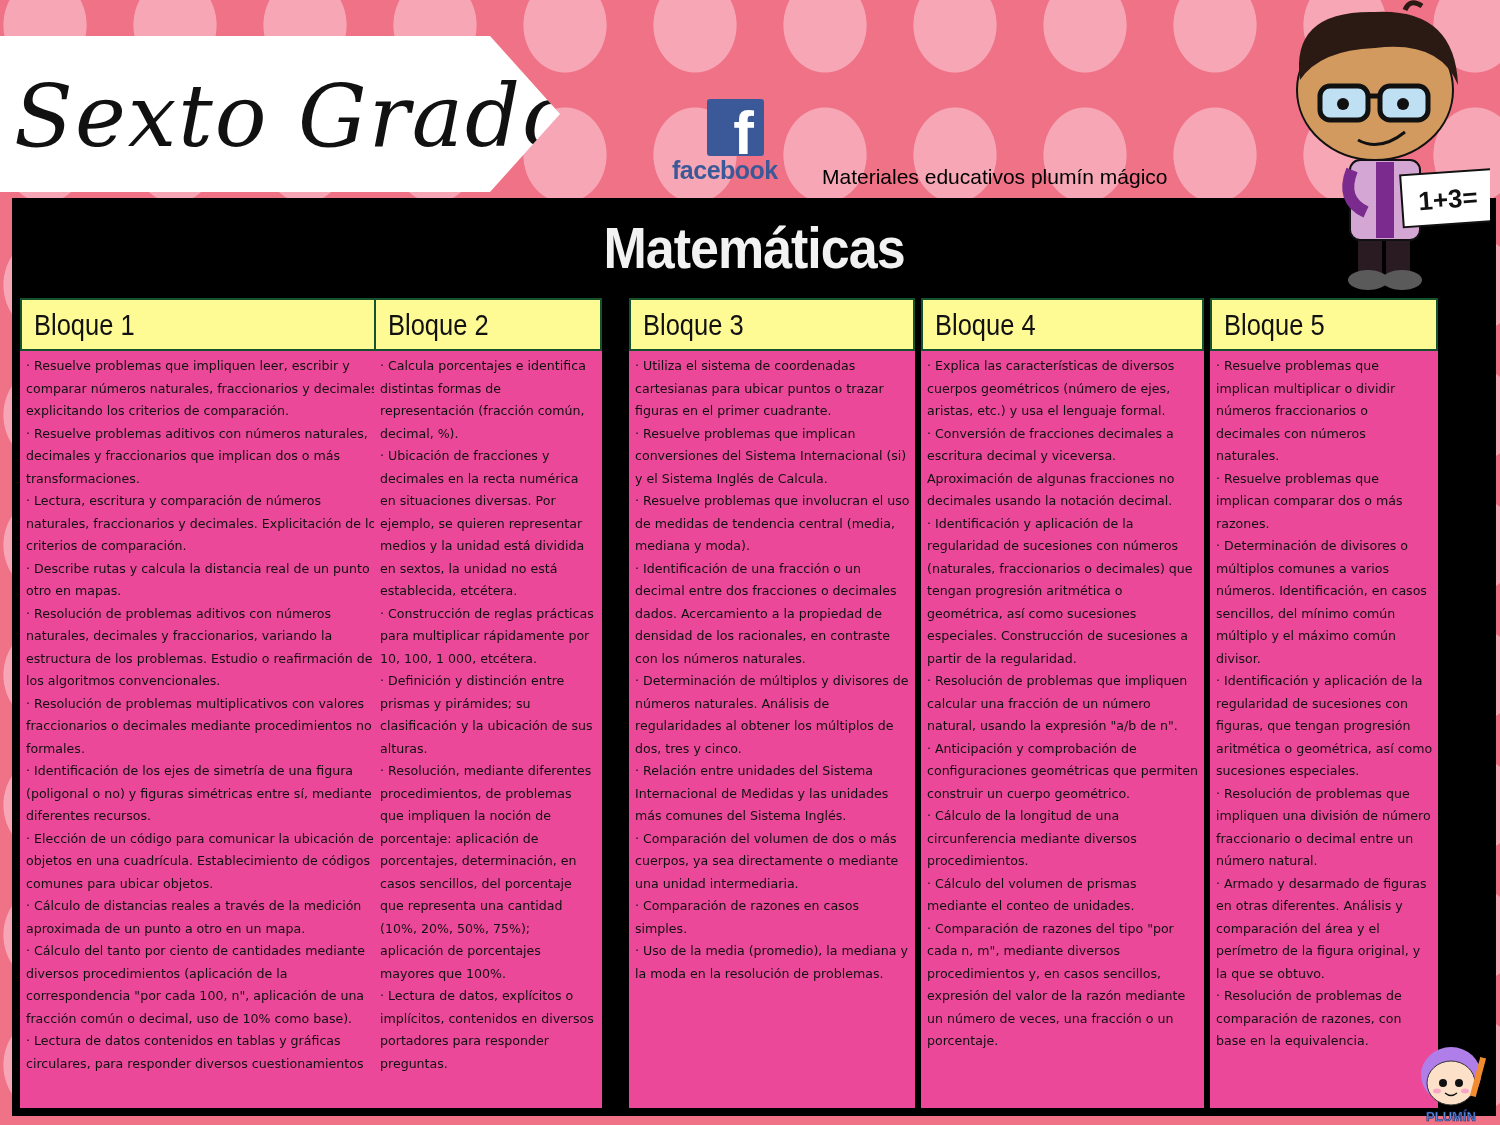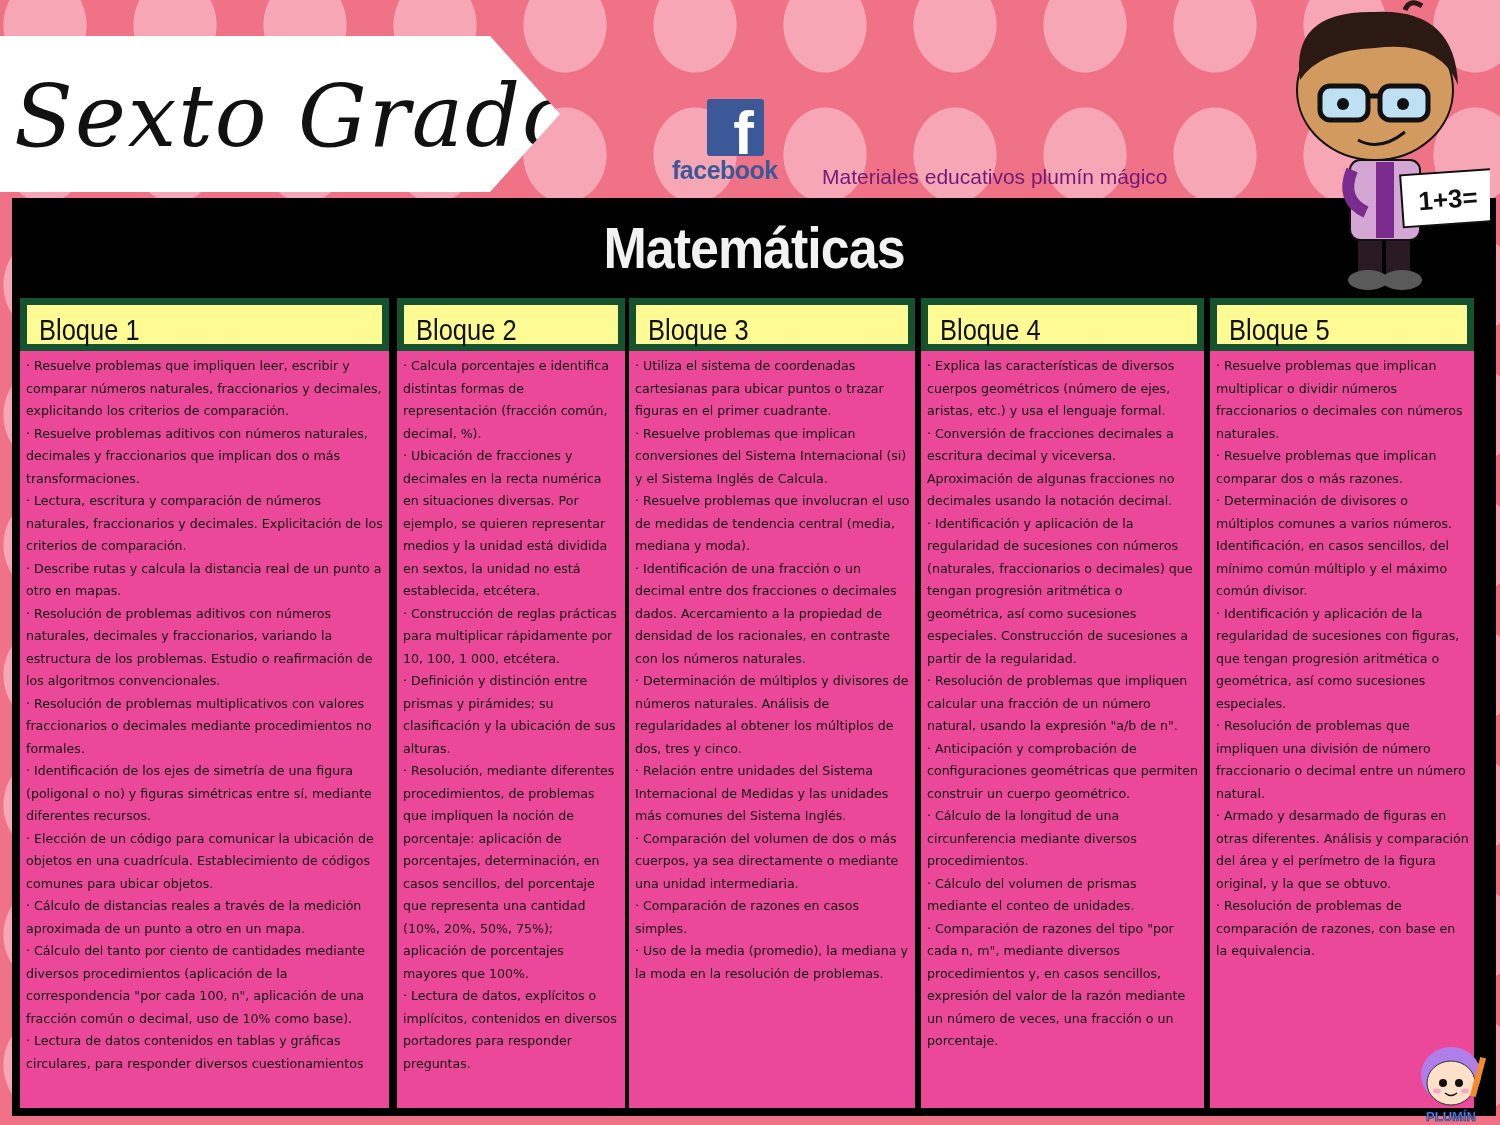--- a/index.html
+++ b/index.html
@@ -31,37 +31,37 @@
     position: absolute; right: 10px; bottom: -8px; color: #fff;
     font-family: "Liberation Sans", sans-serif; font-weight: bold; font-size: 62px; line-height: 1;
   }
   .fb-word {
     position: absolute; left: 672px; top: 156px;
     font-family: "Liberation Sans", sans-serif; font-weight: bold; font-size: 25px;
     color: #3b5998; letter-spacing: -0.5px;
   }
   .fb-page {
     position: absolute; left: 822px; top: 165px;
-    font-family: "Liberation Sans", sans-serif; font-size: 21px; color: #701a75; text-align: right;
+    font-family: "Liberation Sans", sans-serif; font-size: 21px; color: #000000; text-align: right;
   }
   .board {
     position: absolute; left: 12px; top: 198px; width: 1484px; height: 918px;
     background: #000;
   }
   .board-title {
     position: absolute; left: 0; right: 0; top: 20px; text-align: center;
     font-family: "Liberation Sans", sans-serif; font-weight: bold;
     font-size: 52px; color: #f2f2f2; letter-spacing: -1px;
     transform: scaleY(1.12);
   }
   .col {
     position: absolute; top: 100px;
   }
   .col-head {
-    height: 53px; background: #fffb94; border: 7px solid #14532d;
+    height: 53px; background: #fffb94; border: 2px solid #14532d;
     font-family: "Liberation Sans Narrow", "Liberation Sans", sans-serif;
     font-size: 30px; color: #111; padding: 8px 0 0 12px;
     transform-origin: left;
   }
   .col-head span { display: inline-block; transform: scaleX(0.85); transform-origin: left; }
   .col-body {
     background: #ec4899; height: 757px;
     padding: 4px 5px 0 6px;
     font-family: "DejaVu Sans", sans-serif; font-size: 12.6px; line-height: 22.5px; color: #111;
   }
@@ -99,21 +99,21 @@
       <p>· Resolución de problemas aditivos con números naturales, decimales y fraccionarios, variando la estructura de los problemas. Estudio o reafirmación de los algoritmos convencionales.</p>
       <p>· Resolución de problemas multiplicativos con valores fraccionarios o decimales mediante procedimientos no formales.</p>
       <p>· Identificación de los ejes de simetría de una figura (poligonal o no) y figuras simétricas entre sí, mediante diferentes recursos.</p>
       <p>· Elección de un código para comunicar la ubicación de objetos en una cuadrícula. Establecimiento de códigos comunes para ubicar objetos.</p>
       <p>· Cálculo de distancias reales a través de la medición aproximada de un punto a otro en un mapa.</p>
       <p>· Cálculo del tanto por ciento de cantidades mediante diversos procedimientos (aplicación de la correspondencia "por cada 100, n", aplicación de una fracción común o decimal, uso de 10% como base).</p>
       <p>· Lectura de datos contenidos en tablas y gráficas circulares, para responder diversos cuestionamientos</p>
     </div>
   </div>
 
-  <div class="col" style="left:385px;width:228px;">
+  <div class="col" style="left:362px;width:228px;">
     <div class="col-head"><span>Bloque 2</span></div>
     <div class="col-body">
       <p>· Calcula porcentajes e identifica distintas formas de representación (fracción común, decimal, %).</p>
       <p>· Ubicación de fracciones y decimales en la recta numérica en situaciones diversas. Por ejemplo, se quieren representar medios y la unidad está dividida en sextos, la unidad no está establecida, etcétera.</p>
       <p>· Construcción de reglas prácticas para multiplicar rápidamente por 10, 100, 1 000, etcétera.</p>
       <p>· Definición y distinción entre prismas y pirámides; su clasificación y la ubicación de sus alturas.</p>
       <p>· Resolución, mediante diferentes procedimientos, de problemas que impliquen la noción de porcentaje: aplicación de porcentajes, determinación, en casos sencillos, del porcentaje que representa una cantidad (10%, 20%, 50%, 75%); aplicación de porcentajes mayores que 100%.</p>
       <p>· Lectura de datos, explícitos o implícitos, contenidos en diversos portadores para responder preguntas.</p>
     </div>
   </div>
@@ -140,21 +140,21 @@
       <p>· Conversión de fracciones decimales a escritura decimal y viceversa. Aproximación de algunas fracciones no decimales usando la notación decimal.</p>
       <p>· Identificación y aplicación de la regularidad de sucesiones con números (naturales, fraccionarios o decimales) que tengan progresión aritmética o geométrica, así como sucesiones especiales. Construcción de sucesiones a partir de la regularidad.</p>
       <p>· Resolución de problemas que impliquen calcular una fracción de un número natural, usando la expresión "a/b de n".</p>
       <p>· Anticipación y comprobación de configuraciones geométricas que permiten construir un cuerpo geométrico.</p>
       <p>· Cálculo de la longitud de una circunferencia mediante diversos procedimientos.</p>
       <p>· Cálculo del volumen de prismas mediante el conteo de unidades.</p>
       <p>· Comparación de razones del tipo "por cada n, m", mediante diversos procedimientos y, en casos sencillos, expresión del valor de la razón mediante un número de veces, una fracción o un porcentaje.</p>
     </div>
   </div>
 
-  <div class="col" style="left:1198px;width:264px;">
+  <div class="col" style="left:1198px;width:228px;">
     <div class="col-head"><span>Bloque 5</span></div>
     <div class="col-body">
       <p>· Resuelve problemas que implican multiplicar o dividir números fraccionarios o decimales con números naturales.</p>
       <p>· Resuelve problemas que implican comparar dos o más razones.</p>
       <p>· Determinación de divisores o múltiplos comunes a varios números. Identificación, en casos sencillos, del mínimo común múltiplo y el máximo común divisor.</p>
       <p>· Identificación y aplicación de la regularidad de sucesiones con figuras, que tengan progresión aritmética o geométrica, así como sucesiones especiales.</p>
       <p>· Resolución de problemas que impliquen una división de número fraccionario o decimal entre un número natural.</p>
       <p>· Armado y desarmado de figuras en otras diferentes. Análisis y comparación del área y el perímetro de la figura original, y la que se obtuvo.</p>
       <p>· Resolución de problemas de comparación de razones, con base en la equivalencia.</p>
     </div>

